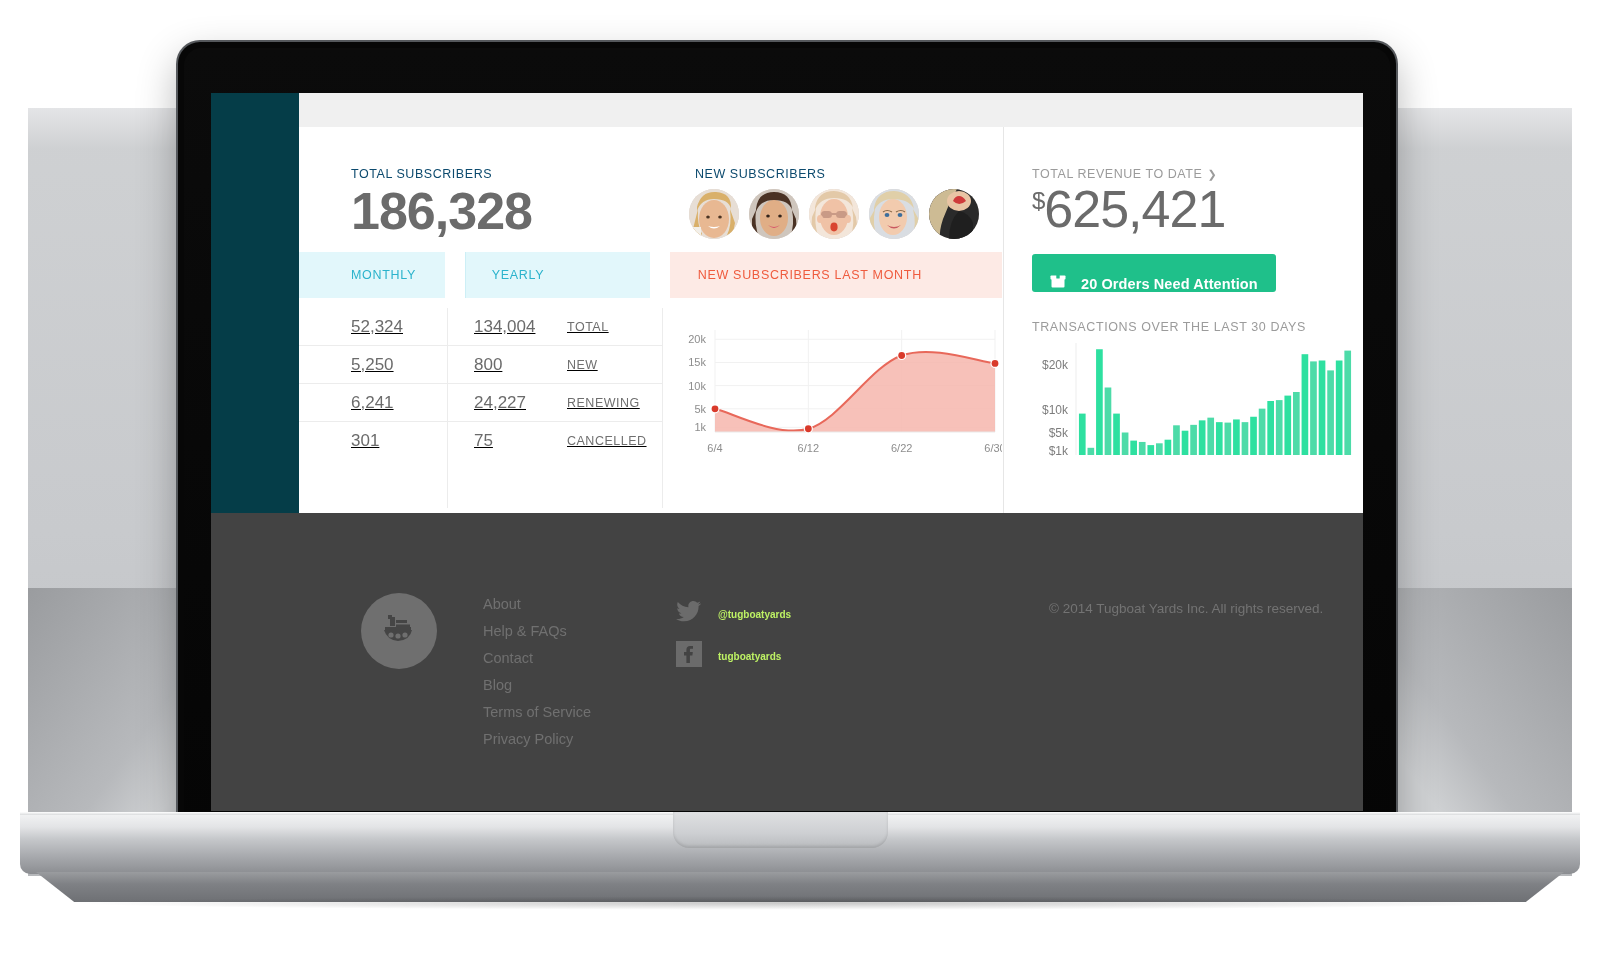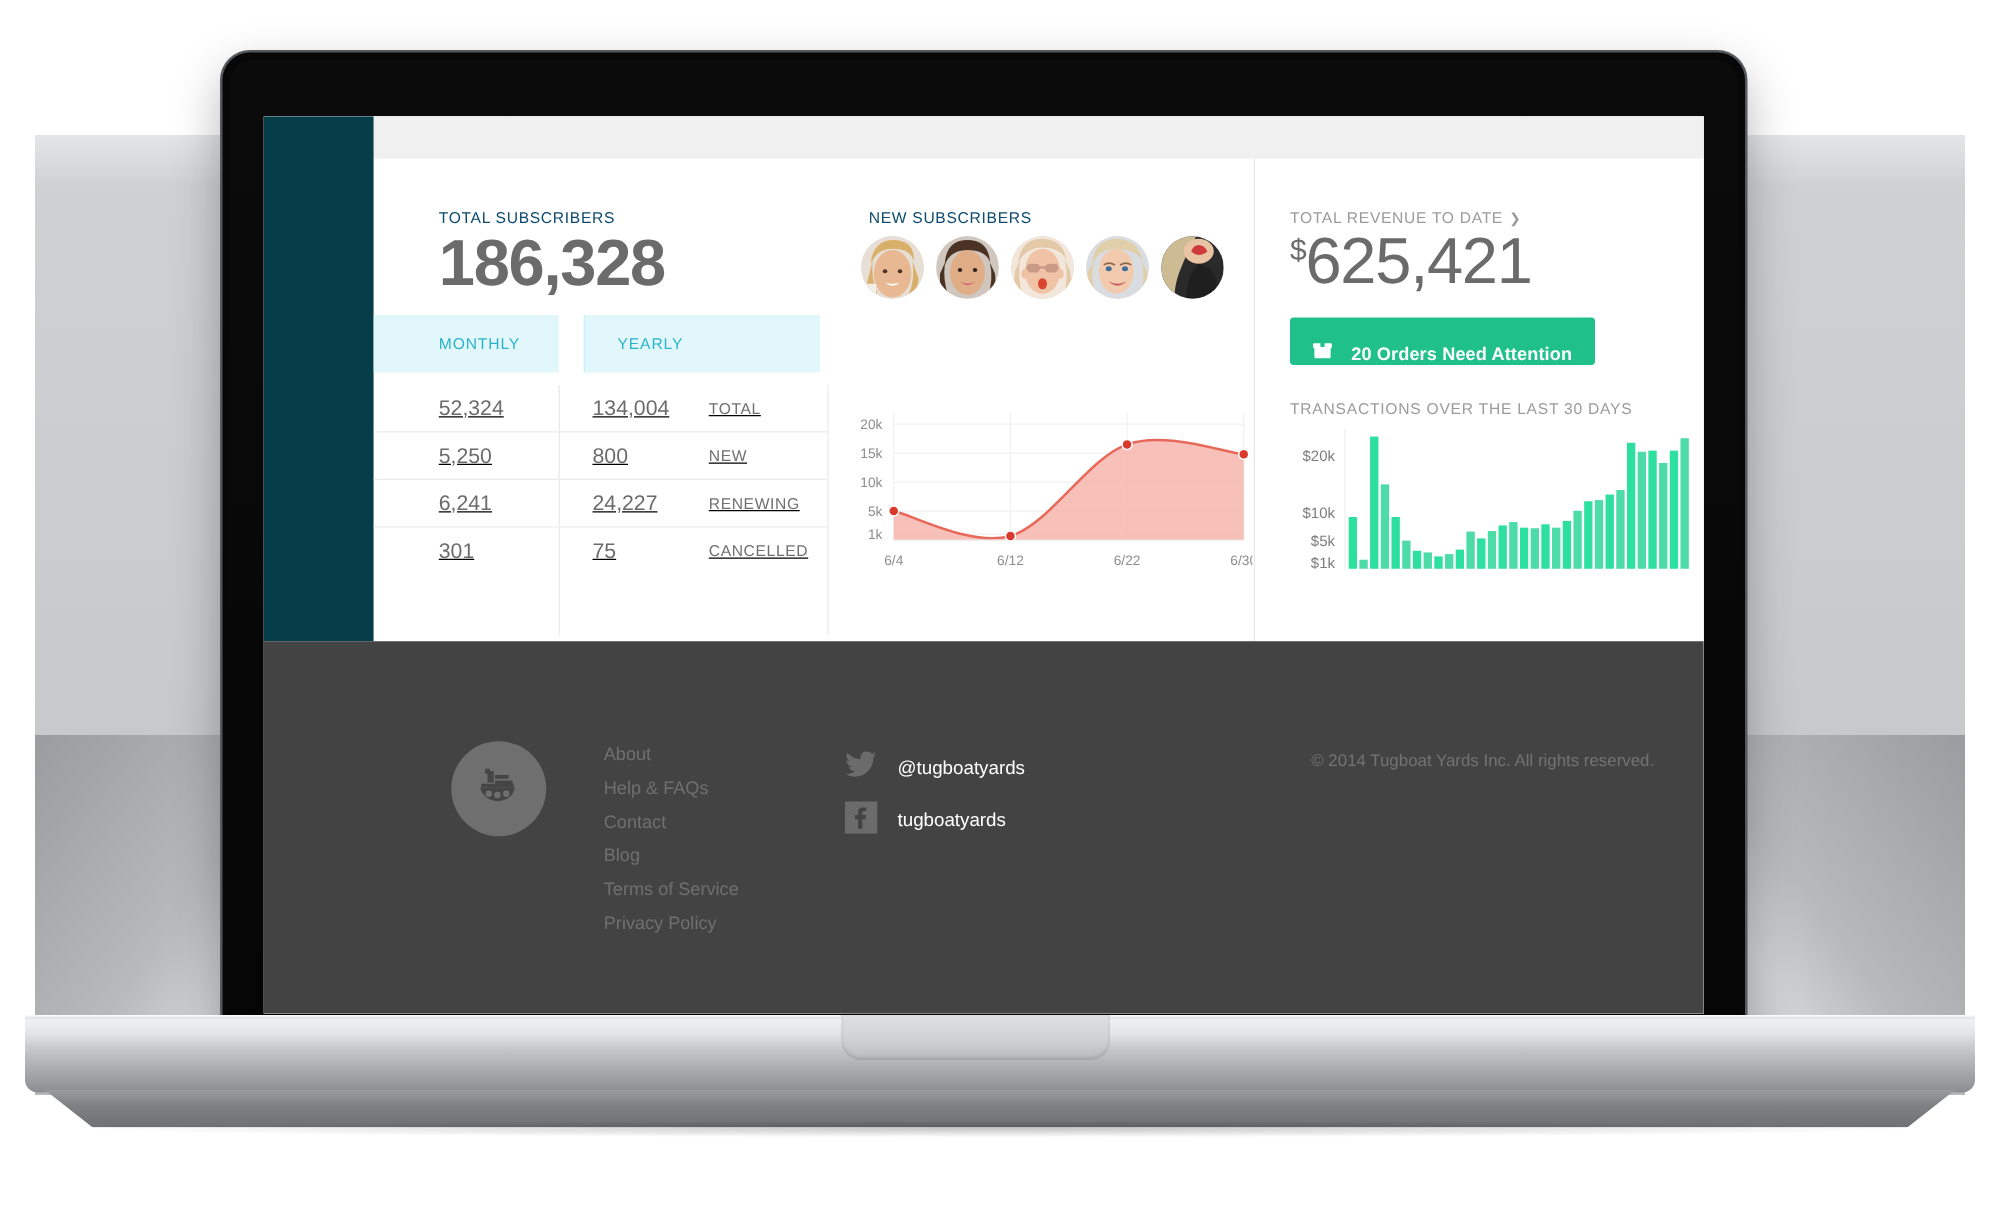--- a/index.html
+++ b/index.html
@@ -106,21 +106,21 @@
   .bc-svg{position:absolute;left:0;top:0;}
 
   
   .footer{position:absolute;left:0;top:420px;width:1152px;height:298px;background:#434343;}
   .f-logo{position:absolute;left:150px;top:80px;width:76px;height:76px;border-radius:50%;background:#6f6f6f;
           display:flex;align-items:center;justify-content:center;}
   .f-links{position:absolute;left:272px;top:78px;display:flex;flex-direction:column;gap:0;}
   .f-link{font-size:14.5px;color:#707070;line-height:27px;text-decoration:none;cursor:pointer;}
   .f-social{position:absolute;left:465px;top:80px;}
   .f-soc-row{display:flex;align-items:center;gap:16px;height:42px;}
-  .f-soc-txt{font-size:15px;color:#ffffff;}
+  .f-soc-txt{font-size:10px;color:#bef264;font-weight:bold;}
   .copyright{position:absolute;left:838px;top:88px;font-size:13.5px;color:#737373;}
 </style>
 </head>
 <body>
 
 <div class="stage">
 
   <div class="backdrop">
     <div class="bd-main"></div>
     <div class="bd-topfade"></div>
@@ -211,20 +211,21 @@
                         <path d="M24 12 Q30 18 37 12 Q34 7 30 7 Q26 7 24 12Z" fill="#cf3b3b"></path>
                         <path d="M30 22 Q40 24 44 34 L44 50 L20 50 Q20 32 30 22Z" fill="#1f1f1f"></path>
                       </svg>
                   </div>
                 </div>
               </div>
 
               <div class="tabs">
                 <div class="tab monthly">MONTHLY</div>
                 <div class="tab yearly">YEARLY</div>
+                <div class="band-pink">NEW SUBSCRIBERS LAST MONTH</div>
               </div>
 
               <div class="tbl-vsep"></div>
               <div class="tbl-vsep2"></div>
 
               <div class="table">
                 <div class="trow">
                   <div class="tc-m">52,324</div>
                   <div class="tc-y">134,004</div>
                   <div class="tc-lab">TOTAL</div>

